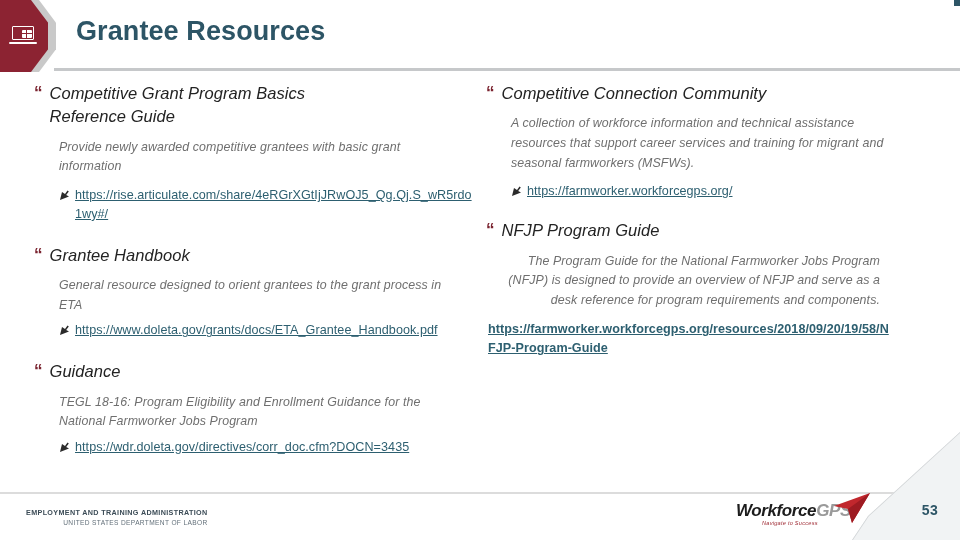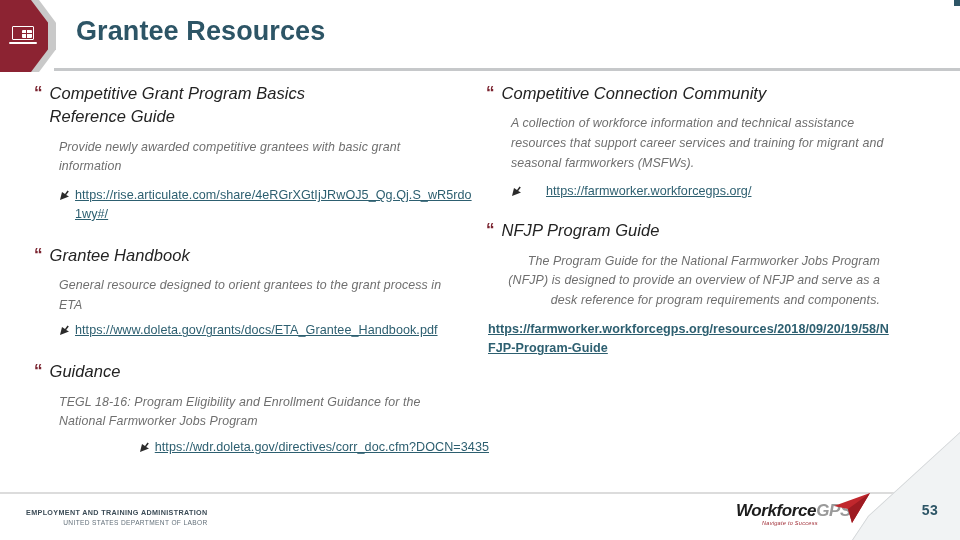--- a/index.html
+++ b/index.html
@@ -191,41 +191,41 @@
         <a class="link" href="#" style="max-width:398px;display:inline-block;">https://www.doleta.gov/grants/docs/ETA_Grantee_Handbook.pdf</a>
       </div>
     </div>
 
     <div class="block">
       <div class="head-row">
         <span class="q-bullet">“</span>
         <span class="head-txt">Guidance</span>
       </div>
       <div class="desc" style="margin:9px 0 0 25px;max-width:390px;">TEGL 18-16: Program Eligibility and Enrollment Guidance for the National Farmworker Jobs Program</div>
-      <div class="link-row" style="margin:6px 0 0 25px;justify-content:flex-end;">
+      <div class="link-row" style="margin:6px 0 0 25px;">
         <span class="arrow-ico">
           <svg width="11" height="12" viewBox="0 0 11 12">
               <path d="M1 11 L3 3 L6 5 L8.5 1.5 L9.8 2.6 L7.2 6 L10 7.4 Z" fill="#2b2b2b"></path>
             </svg>
         </span>
         <a class="link" href="#" style="max-width:396px;display:inline-block;">https://wdr.doleta.gov/directives/corr_doc.cfm?DOCN=3435</a>
       </div>
     </div>
 
   </div>
 
   <div class="col col-right">
 
     <div class="block" style="margin-bottom:18px;">
       <div class="head-row">
         <span class="q-bullet">“</span>
         <span class="head-txt">Competitive Connection Community</span>
       </div>
       <div class="desc" style="margin:9px 0 0 25px;max-width:380px;">A collection of workforce information and technical assistance resources that support career services and training for migrant and seasonal farmworkers (MSFWs).</div>
-      <div class="link-row" style="margin:9px 0 0 25px;gap:19px;">
+      <div class="link-row" style="margin:9px 0 0 25px;">
         <span class="arrow-ico">
           <svg width="11" height="12" viewBox="0 0 11 12">
               <path d="M1 11 L3 3 L6 5 L8.5 1.5 L9.8 2.6 L7.2 6 L10 7.4 Z" fill="#2b2b2b"></path>
             </svg>
         </span>
         <a class="link" href="#">https://farmworker.workforcegps.org/</a>
       </div>
     </div>
 
     <div class="block">

